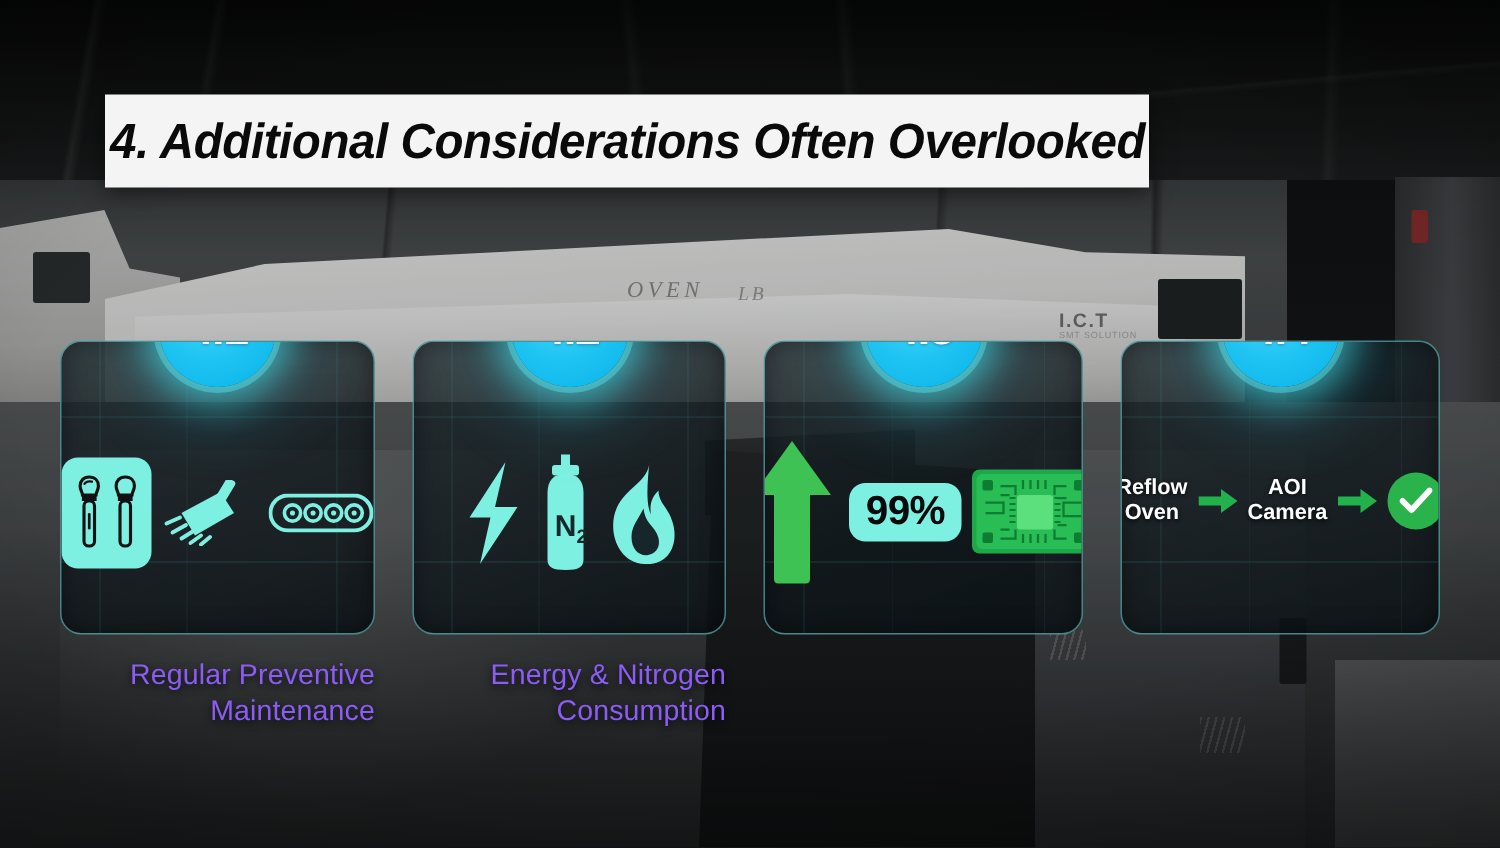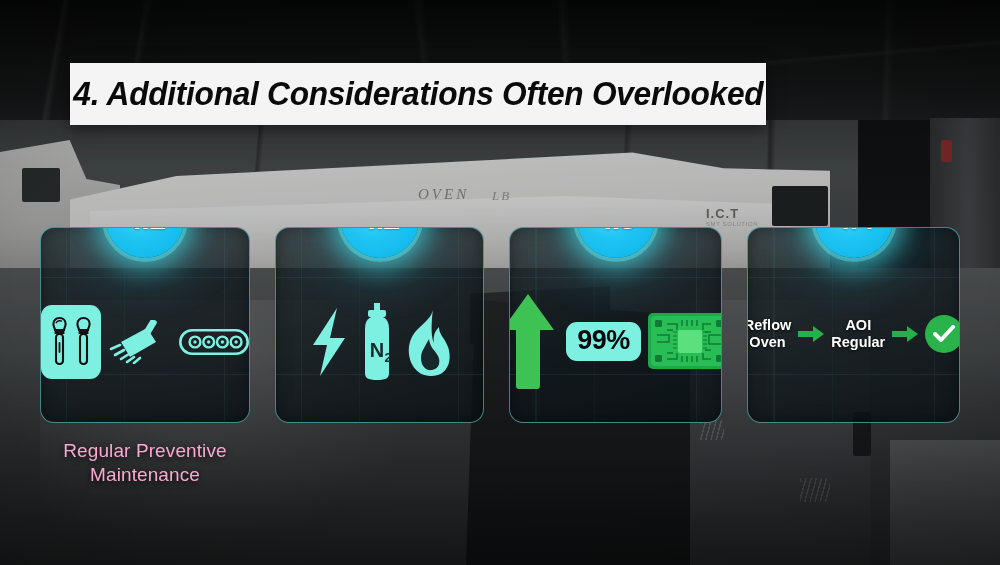--- a/index.html
+++ b/index.html
@@ -214,22 +214,22 @@
       0 0 22px 10px rgba(70,225,235,.55),
       0 0 46px 18px rgba(50,200,230,.30);
     z-index: 5;
   }
   .badge-text {
     color: #fff; font-weight: bold; font-size: 31px; letter-spacing: -1px;
     text-shadow: 0 1px 2px rgba(0,60,80,.35);
   }
 
   .caption {
-    margin-top: 16px; text-align: center;
-    color: #f9a8d4; font-size: 19px; line-height: 1.28;
+    margin-top: 16px; text-align: right;
+    color: #8b5cf6; font-size: 19px; line-height: 1.28;
     font-weight: 400; letter-spacing: .1px;
     text-shadow: 0 2px 6px rgba(0,0,0,.75);
   }
 
   
   .icons { display: flex; align-items: center; justify-content: center; gap: 6px; margin-top: 34px; }
 
   .toolbox {
     width: 60px; height: 74px; border-radius: 11px; background: #7ef0e2;
     display: flex; align-items: center; justify-content: center; gap: 7px;
@@ -371,20 +371,21 @@
             <svg width="50" height="74" viewBox="0 0 50 74">
               <path d="M30 2 C30 16 14 20 8 34 C2 48 8 70 27 71 C44 72 50 56 45 42 C42 33 36 30 36 22 C31 27 30 32 31 38 C27 30 29 14 30 2 Z" fill="#7ef0e2"></path>
               <path d="M26 34 C22 42 18 46 18 53 C18 62 24 66 29 65 C36 64 38 57 35 51 C32 45 27 43 26 34 Z" fill="#16262a"></path>
             </svg>
           </div>
         </div>
         <div class="badge">
           <span class="badge-text">4.2</span>
         </div>
       </div>
+      <div class="caption">Energy &amp; Nitrogen Consumption</div>
     </div>
 
     <div class="card-col">
       <div class="card">
         <div class="card-circuit"></div>
         <div class="card-inner">
           <div class="row-wrap">
             <svg width="56" height="98" viewBox="0 0 56 98">
               <path d="M28 2 L54 38 L40 38 L40 94 C40 96 39 97 37 97 L19 97 C17 97 16 96 16 94 L16 38 L2 38 Z" fill="#3fc254"></path>
             </svg>
@@ -449,21 +450,21 @@
           <div class="flow">
             <div>
               <div class="flow-label">Reflow</div>
               <div class="flow-label">Oven</div>
             </div>
             <svg class="arrow-ico" width="26" height="18" viewBox="0 0 26 18">
               <path d="M0 6 H15 V1 L26 9 L15 17 V12 H0 Z" fill="#22b14c"></path>
             </svg>
             <div>
               <div class="flow-label">AOI</div>
-              <div class="flow-label">Regular</div>
+              <div class="flow-label">Camera</div>
             </div>
             <svg class="arrow-ico" width="26" height="18" viewBox="0 0 26 18">
               <path d="M0 6 H15 V1 L26 9 L15 17 V12 H0 Z" fill="#22b14c"></path>
             </svg>
             <div class="check-circle">
               <svg width="22" height="18" viewBox="0 0 22 18">
                 <path d="M2 9 L8 15 L20 2" fill="none" stroke="#fff" stroke-width="4" stroke-linecap="round" stroke-linejoin="round"></path>
               </svg>
             </div>
           </div>

